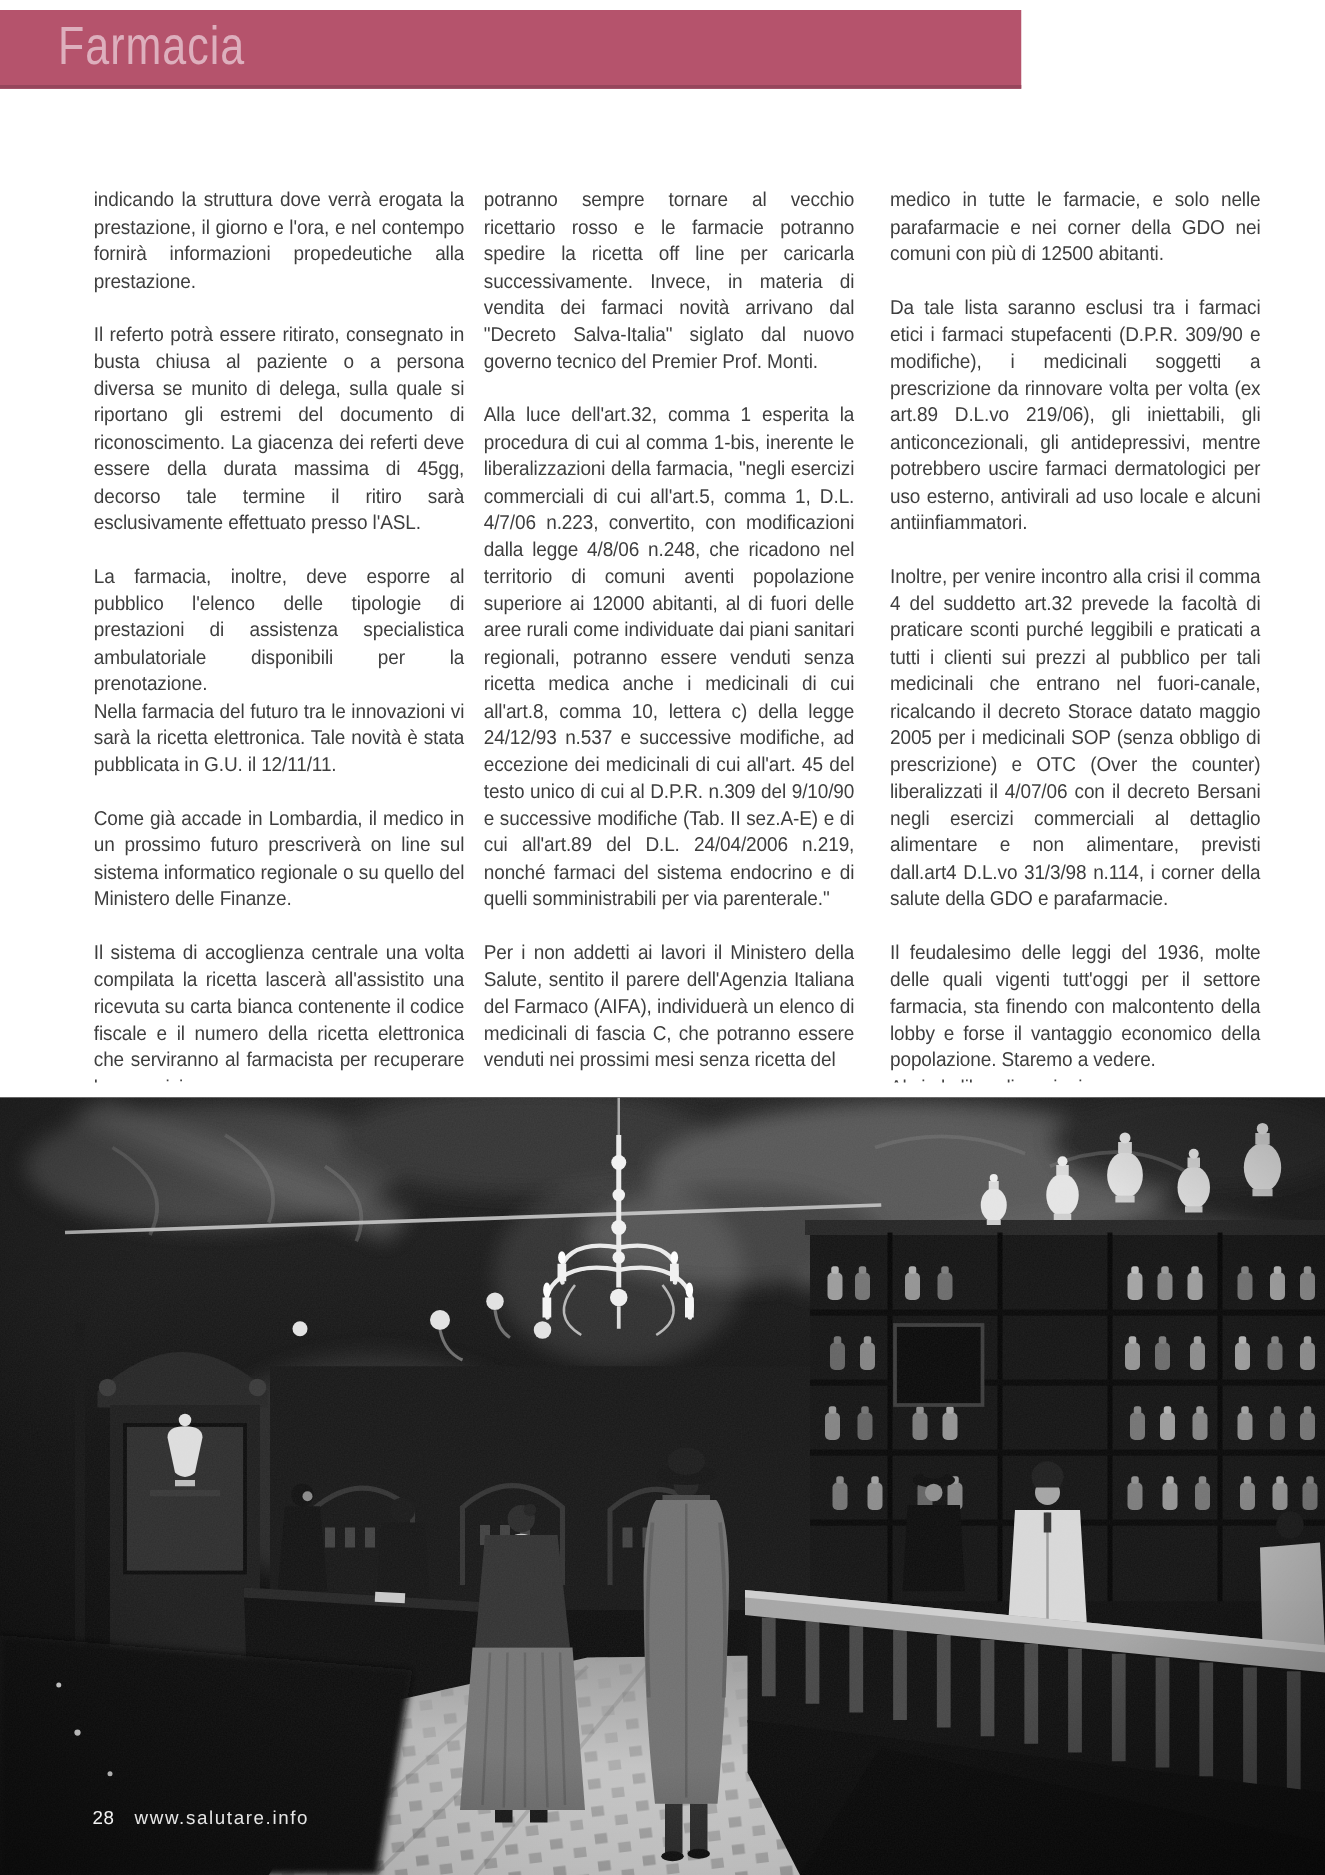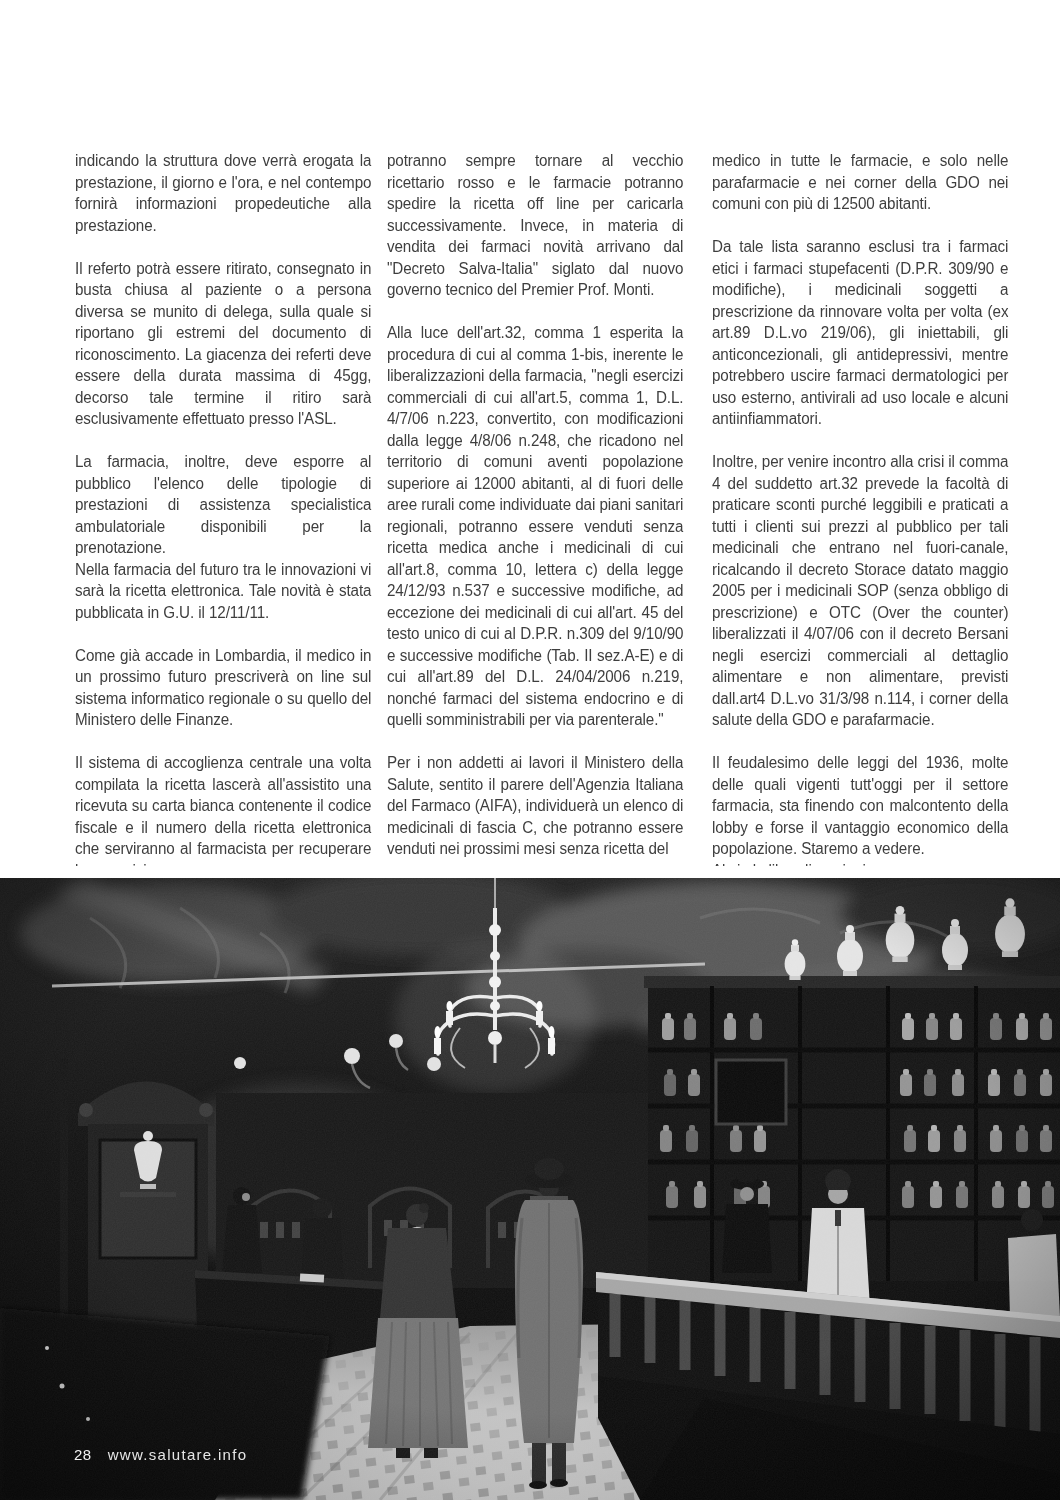--- a/index.html
+++ b/index.html
@@ -30,20 +30,23 @@
   .footer{position:absolute;left:74px;top:1446px;font-size:15px;color:#f2f2f2;
           letter-spacing:0.5px;}
   .footer .num{margin-right:16px;}
   .footer .url{letter-spacing:1.3px;opacity:0.95;}
 </style>
 </head>
 <body>
 
 <div class="page">
 
+  <header class="banner" style="background: rgb(181, 83, 108); border-bottom-color: rgb(150, 70, 92);">
+    <h1 style="color: rgb(221, 175, 189);">Farmacia</h1>
+  </header>
 
   <main>
     <section class="col c1" lang="it" style="color: rgb(62, 62, 62);">
         <p>indicando la struttura dove verrà erogata la prestazione, il giorno e l'ora, e nel contempo fornirà informazioni propedeutiche alla prestazione.</p>
         <p class="gap">Il referto potrà essere ritirato, consegnato in busta chiusa al paziente o a persona diversa se munito di delega, sulla quale si riportano gli estremi del documento di riconoscimento. La giacenza dei referti deve essere della durata massima di 45gg, decorso tale termine il ritiro sarà esclusivamente effettuato presso l'ASL.</p>
         <p class="gap">La farmacia, inoltre, deve esporre al pubblico l'elenco delle tipologie di prestazioni di assistenza specialistica ambulatoriale disponibili per la prenotazione.</p>
         <p>Nella farmacia del futuro tra le innovazioni vi sarà la ricetta elettronica. Tale novità è stata pubblicata in G.U. il 12/11/11.</p>
         <p class="gap">Come già accade in Lombardia, il medico in un prossimo futuro prescriverà on line sul sistema informatico regionale o su quello del Ministero delle Finanze.</p>
         <p class="gap">Il sistema di accoglienza centrale una volta compilata la ricetta lascerà all'assistito una ricevuta su carta bianca contenente il codice fiscale e il numero della ricetta elettronica che serviranno al farmacista per recuperare la prescrizione.</p>
       </section>

